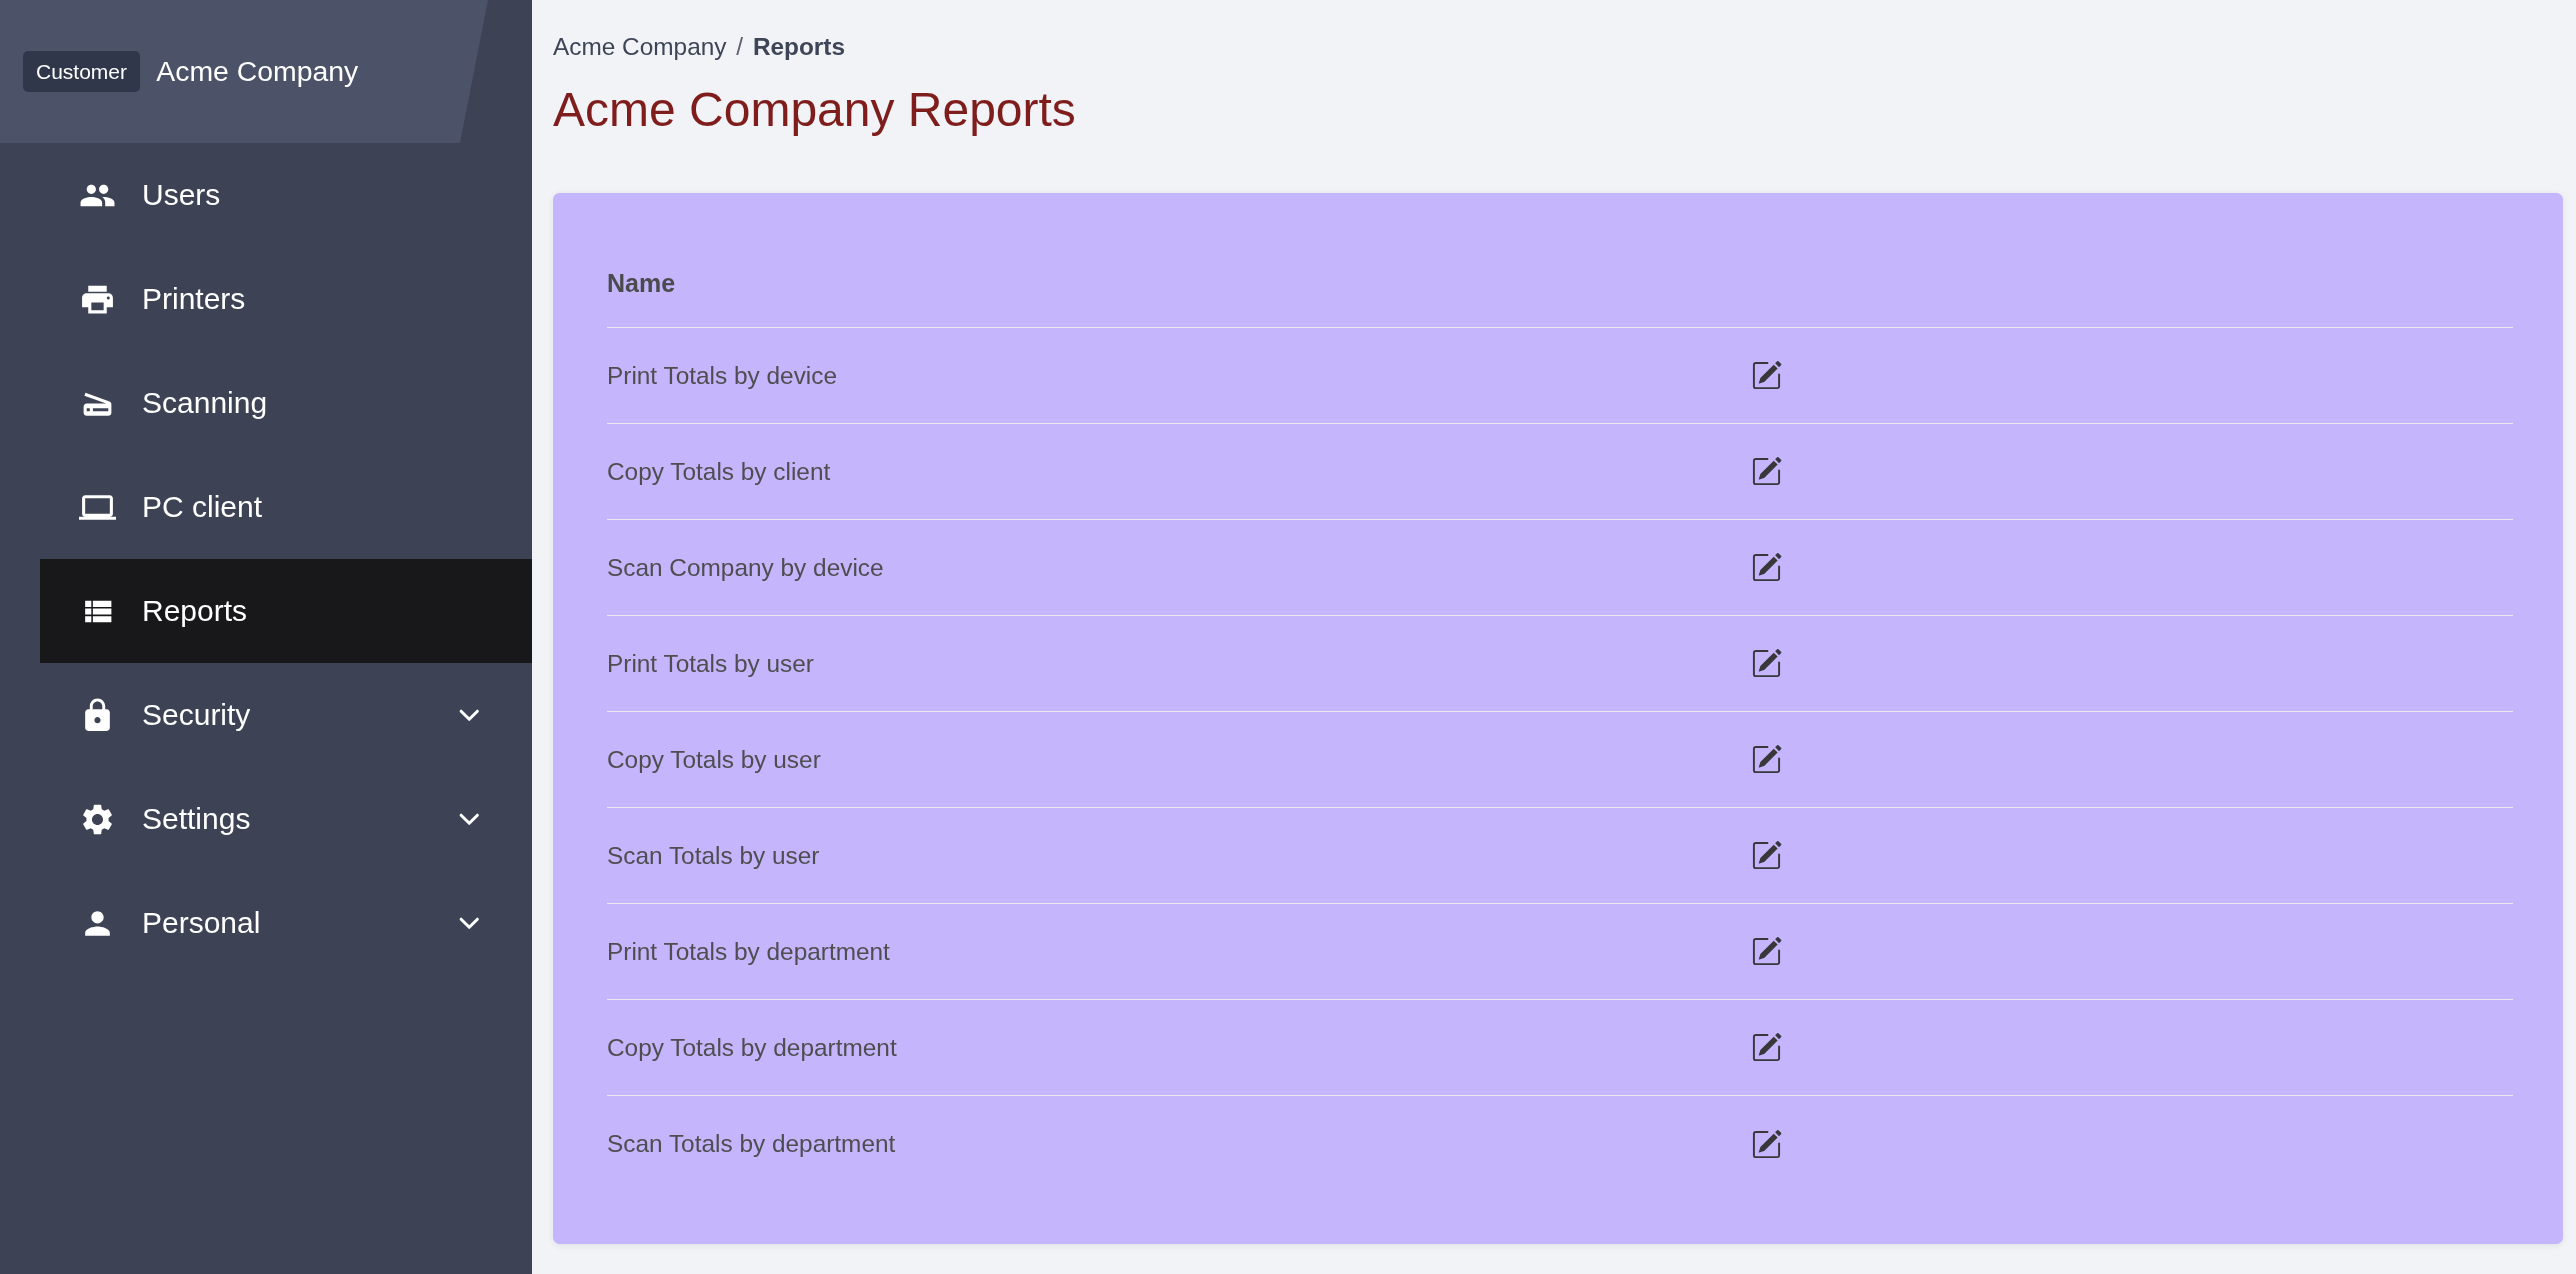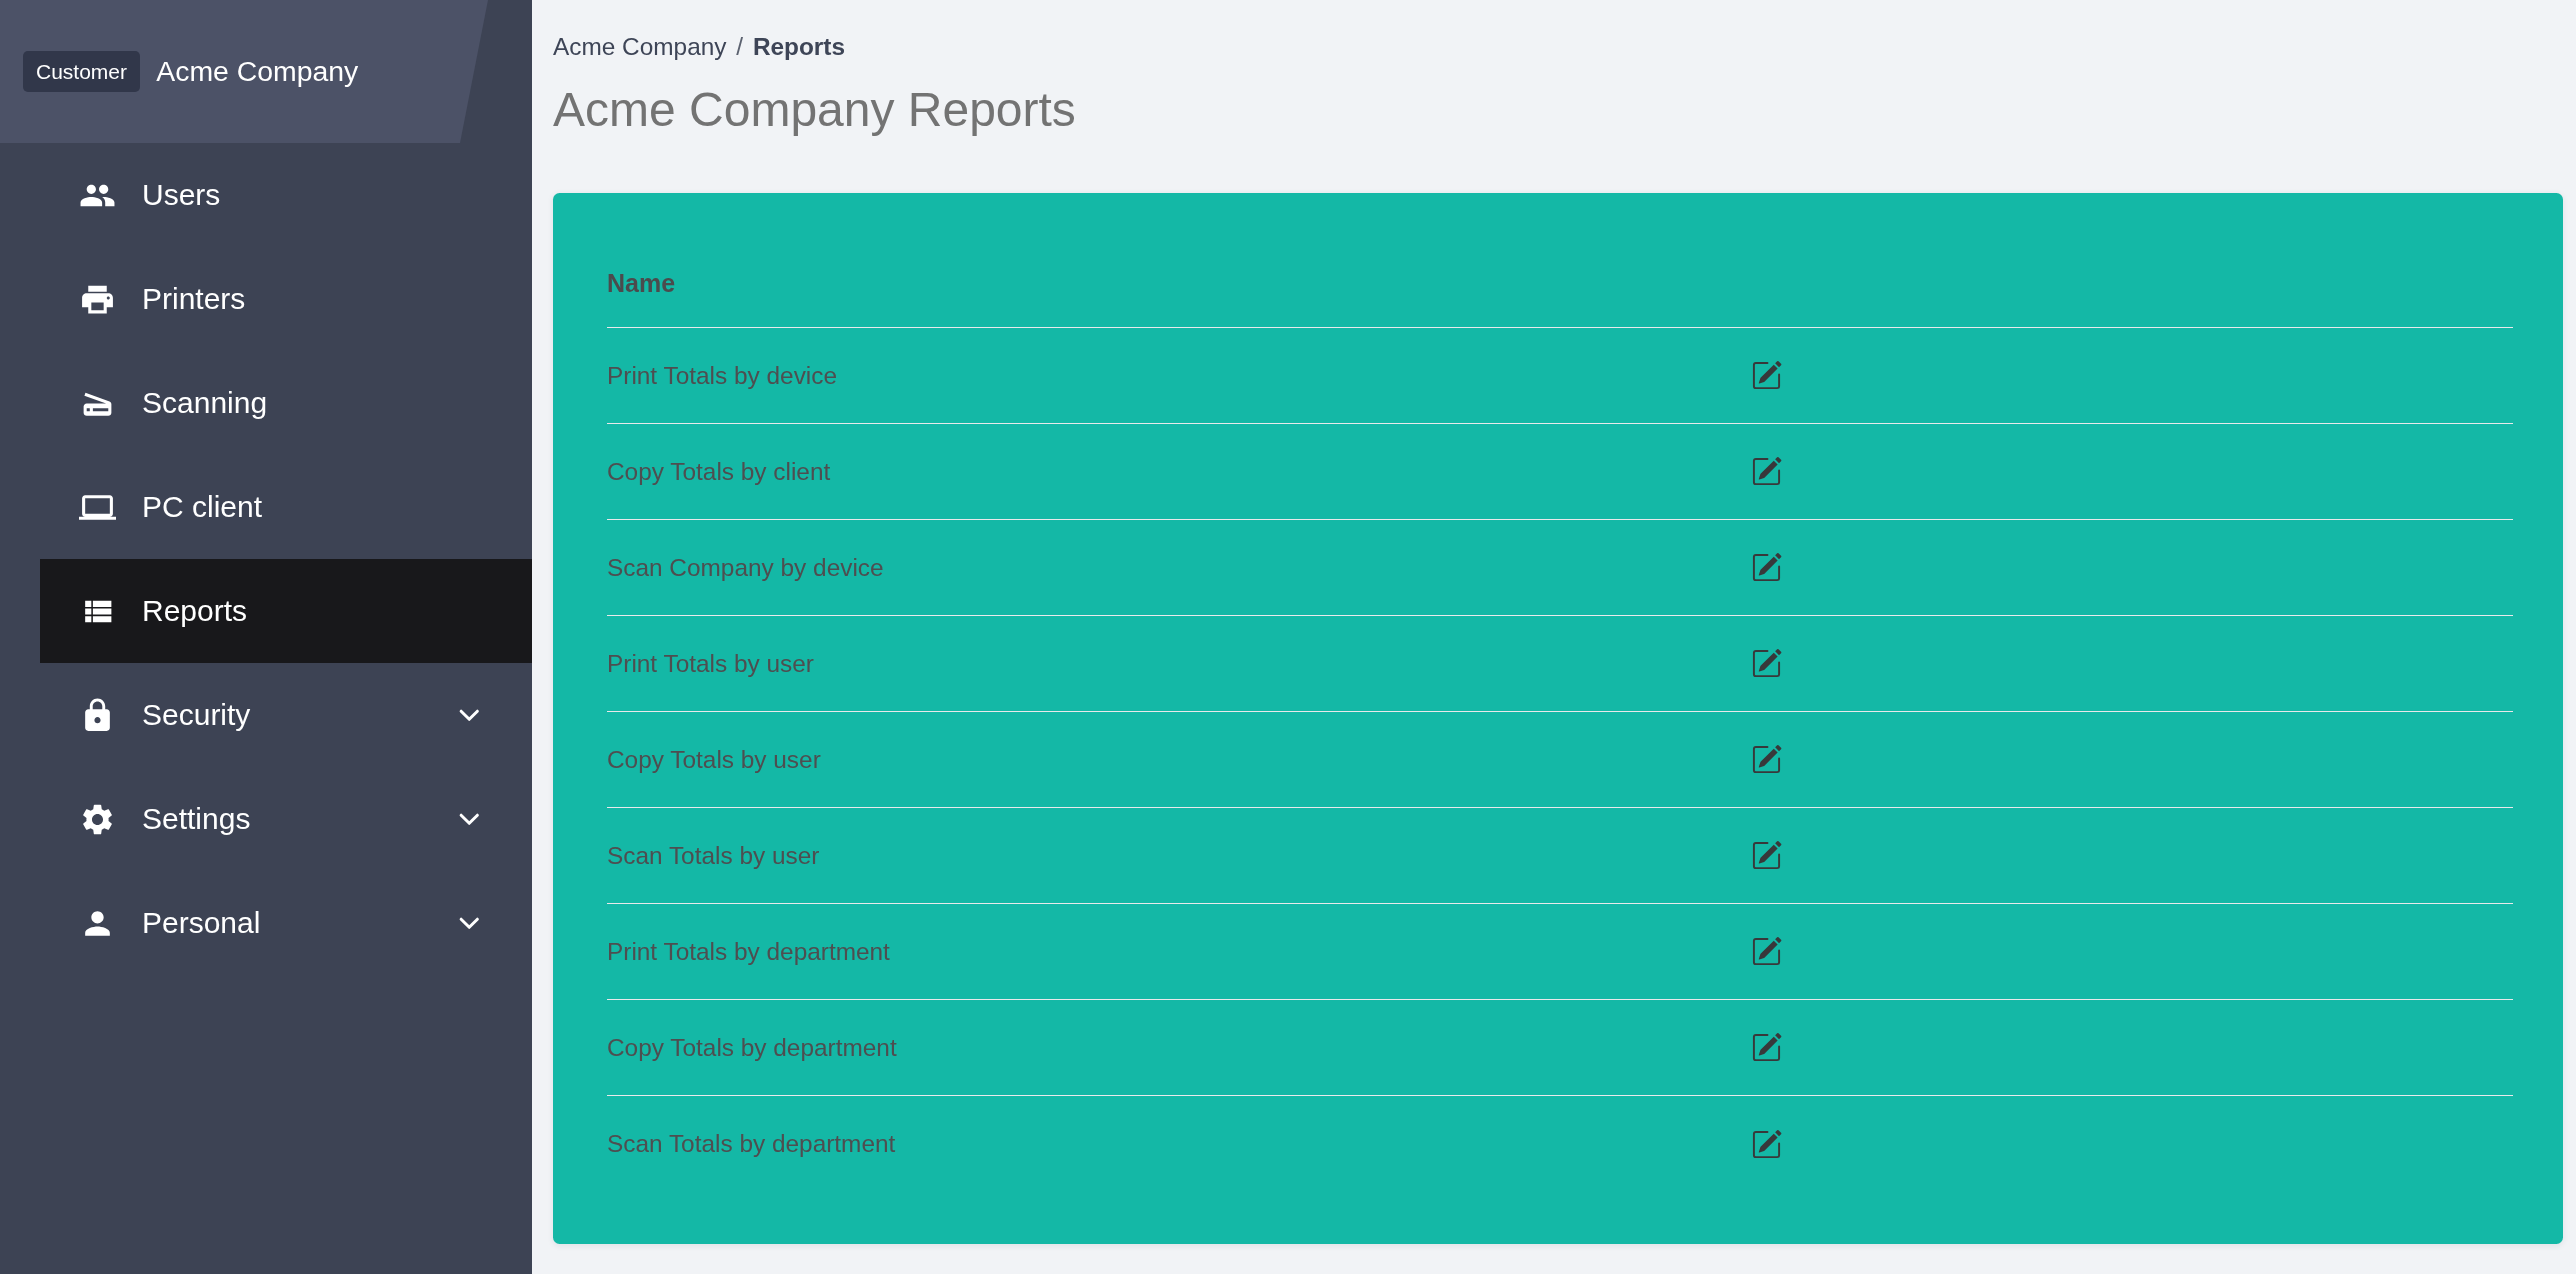--- a/index.html
+++ b/index.html
@@ -72,25 +72,25 @@
     height: 31px;
     display: flex; align-items: center; gap: 9.8px;
   }
   .breadcrumb .crumb-current { font-weight: 700; }
   .breadcrumb .crumb-sep { color: #5c6270; }
   .page-title {
     margin: 18px 0 0 80px;
     font-size: 48px;
     line-height: 59px;
     font-weight: 400;
-    color: #737373;
+    color: #7f1d1d;
   }
   .card {
     margin: 54px 13px 16px 80px;
-    background: #14b8a6;
+    background: #c4b5fd;
     border-radius: 6.5px;
     box-shadow: 0 1.6px 6.5px rgba(30, 40, 60, 0.08);
     padding: 46px 50px 52px 54px;
     min-height: 1048px;
   }
   .t-header {
     height: 89px;
     display: flex; align-items: center;
     font-size: 25px; font-weight: 700;
     color: #4b4b4d;

